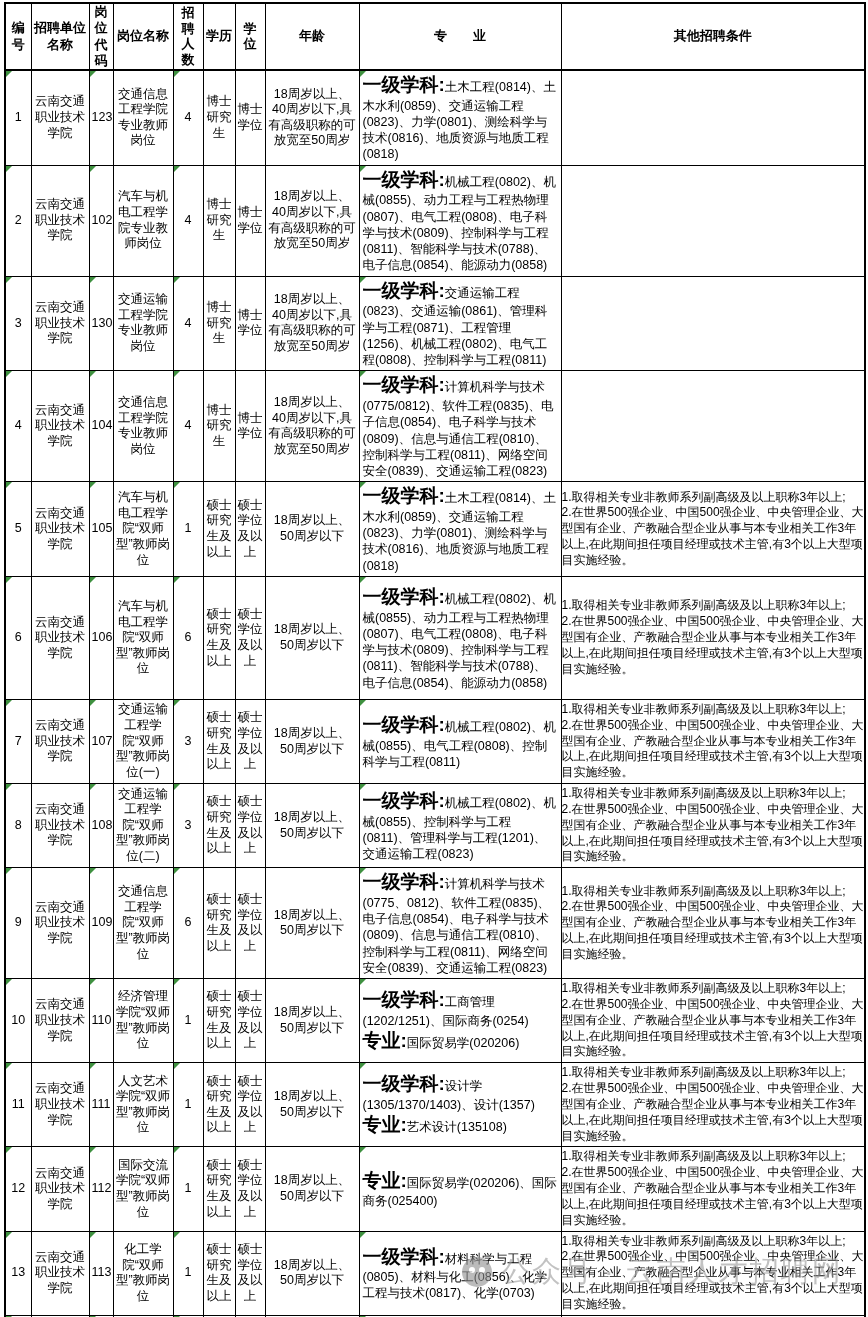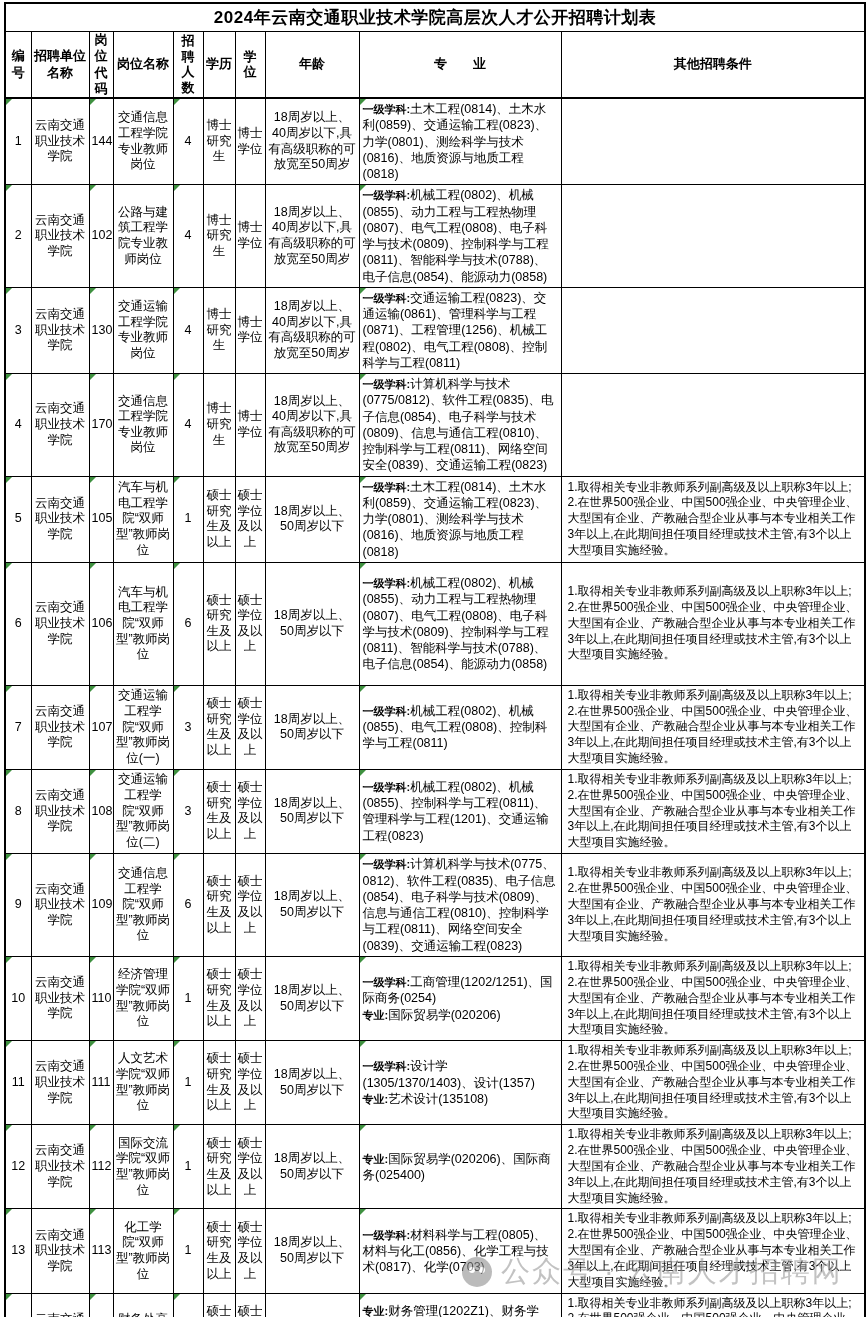--- a/index.html
+++ b/index.html
@@ -48,27 +48,27 @@
     font-size: 12.5px;
     text-align: center;
     line-height: 1.25;
   }
   td.major {
     text-align: left;
     padding: 2px 3px;
     font-size: 12.5px;
     line-height: 1.3;
   }
-  td.major .seg b { font-weight: bold; font-size: 11px; }
+  td.major .seg b { font-weight: bold; font-size: 19px; }
   td.other {
     text-align: left;
     font-size: 12px;
     line-height: 1.32;
     white-space: pre-line;
-    padding: 2px 6px;
+    padding: 2px 0;
   }
   .tri { position: relative; }
   .tri::before {
     content: "";
     position: absolute;
     top: 0; left: 0;
     width: 0; height: 0;
     border-top: 6px solid var(--flag-green, #3f9140);
     border-right: 6px solid transparent;
   }
@@ -119,56 +119,53 @@
         <col style="width:24px">
         <col style="width:60px">
         <col style="width:30px">
       <col style="width:32px">
         <col style="width:30px">
         <col style="width:94px">
         <col style="width:202px">
         <col style="width:304px">
     </colgroup>
     <thead>
-      <tr>
-        <th class="title-cell" colspan="10">2024年云南交通职业技术学院高层次人才公开招聘计划表</th>
-      </tr>
       <tr class="cols">
         <th>编号</th>
         <th>招聘单位名称</th>
         <th>岗位代码</th>
         <th>岗位名称</th>
         <th><span class="v1">招聘人数</span></th>
         <th>学历</th>
         <th><span class="v1">学位</span></th>
         <th>年龄</th>
         <th>专　　业</th>
         <th>其他招聘条件</th>
       </tr>
     </thead>
     <tbody id="table-body">
         <tr style="height: 77px;">
     <td class="tri">1</td>
     <td>云南交通职业技术学院</td>
-    <td class="tri">144</td>
+    <td class="tri">123</td>
     <td>交通信息工程学院专业教师岗位</td>
     <td class="tri">4</td>
     <td>博士研究生</td>
     <td>博士学位</td>
     <td>18周岁以上、40周岁以下,具有高级职称的可放宽至50周岁</td>
     <td class="tri major">
             <div class="seg"><b>一级学科:</b>土木工程(0814)、土木水利(0859)、交通运输工程(0823)、力学(0801)、测绘科学与技术(0816)、地质资源与地质工程(0818)</div>
           </td>
     <td class="other"></td>
   </tr>
         <tr style="height: 96px;">
     <td class="tri">2</td>
     <td>云南交通职业技术学院</td>
     <td class="tri">102</td>
-    <td>公路与建筑工程学院专业教师岗位</td>
+    <td>汽车与机电工程学院专业教师岗位</td>
     <td class="tri">4</td>
     <td>博士研究生</td>
     <td>博士学位</td>
     <td>18周岁以上、40周岁以下,具有高级职称的可放宽至50周岁</td>
     <td class="tri major">
             <div class="seg"><b>一级学科:</b>机械工程(0802)、机械(0855)、动力工程与工程热物理(0807)、电气工程(0808)、电子科学与技术(0809)、控制科学与工程(0811)、智能科学与技术(0788)、电子信息(0854)、能源动力(0858)</div>
           </td>
     <td class="other"></td>
   </tr>
         <tr style="height: 78px;">
@@ -181,21 +178,21 @@
     <td>博士学位</td>
     <td>18周岁以上、40周岁以下,具有高级职称的可放宽至50周岁</td>
     <td class="tri major">
             <div class="seg"><b>一级学科:</b>交通运输工程(0823)、交通运输(0861)、管理科学与工程(0871)、工程管理(1256)、机械工程(0802)、电气工程(0808)、控制科学与工程(0811)</div>
           </td>
     <td class="other"></td>
   </tr>
         <tr style="height: 88px;">
     <td class="tri">4</td>
     <td>云南交通职业技术学院</td>
-    <td class="tri">170</td>
+    <td class="tri">104</td>
     <td>交通信息工程学院专业教师岗位</td>
     <td class="tri">4</td>
     <td>博士研究生</td>
     <td>博士学位</td>
     <td>18周岁以上、40周岁以下,具有高级职称的可放宽至50周岁</td>
     <td class="tri major">
             <div class="seg"><b>一级学科:</b>计算机科学与技术(0775/0812)、软件工程(0835)、电子信息(0854)、电子科学与技术(0809)、信息与通信工程(0810)、控制科学与工程(0811)、网络空间安全(0839)、交通运输工程(0823)</div>
           </td>
     <td class="other"></td>
   </tr>

